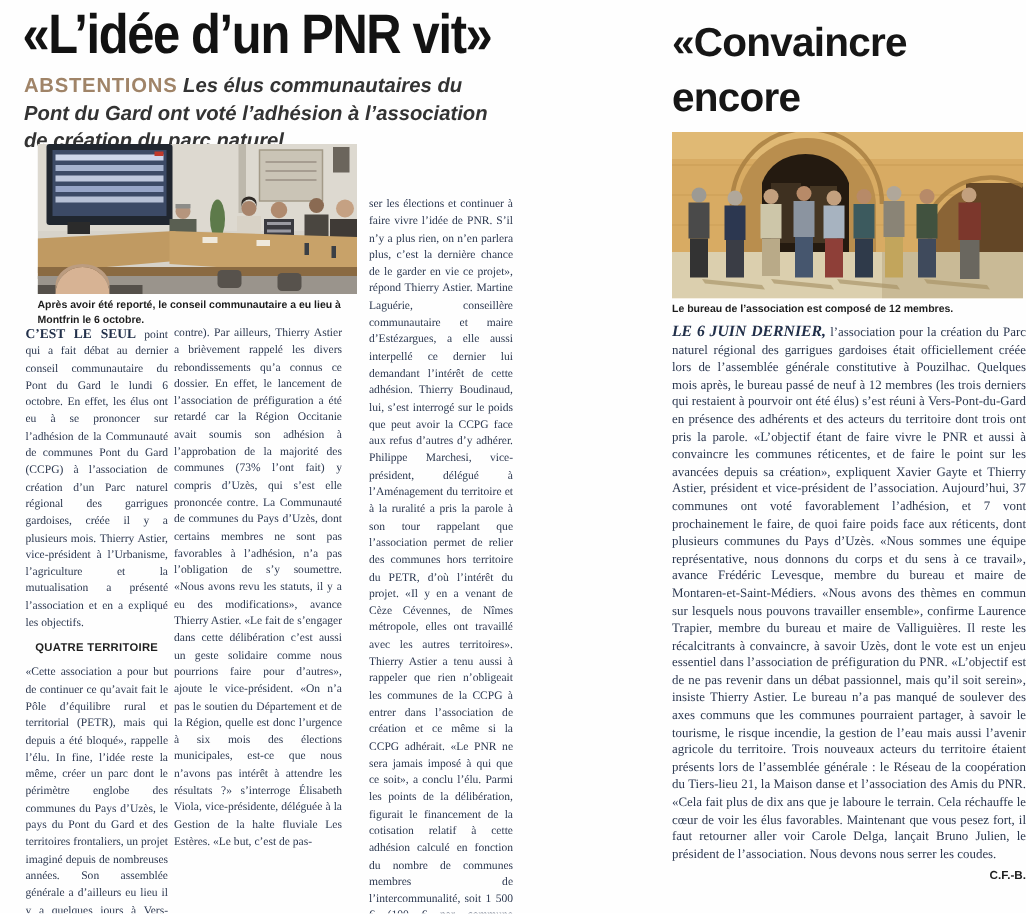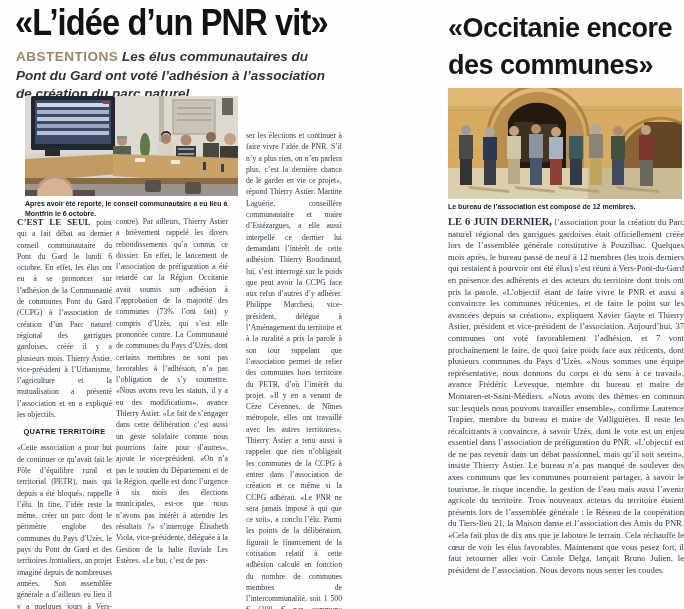--- a/index.html
+++ b/index.html
@@ -60,21 +60,21 @@
 
   .title-r{
     position:absolute;left:0;top:10px;margin:0;
     font-family:"Liberation Sans",sans-serif;font-weight:700;color:#161616;
     font-size:27px;line-height:37px;letter-spacing:-.5px;
   }
   .body-r{
     position:absolute;left:0;top:216px;width:236px;height:380px;overflow:hidden;
   }
   .body-r .body-p{font-size:8.6px;line-height:11.6px;}
-  .body-r .lead-in{font-size:10.5px;}
+  .body-r .lead-in{font-size:10.5px;font-style:italic;}
   .signature{
     margin:4px 0 0 0;text-align:right;
     font-family:"Liberation Sans",sans-serif;font-weight:700;
     font-size:7.8px;color:#1e1e1e;
   }
 </style>
 </head>
 <body>
 
 <div class="page">
@@ -151,21 +151,21 @@
       <p class="body-p">contre). Par ailleurs, Thierry Astier a brièvement rappelé les divers rebondissements qu’a connus ce dossier. En effet, le lancement de l’association de préfiguration a été retardé car la Région Occitanie avait soumis son adhésion à l’approbation de la majorité des communes (73% l’ont fait) y compris d’Uzès, qui s’est elle prononcée contre. La Communauté de communes du Pays d’Uzès, dont certains membres ne sont pas favorables à l’adhésion, n’a pas l’obligation de s’y soumettre. «Nous avons revu les statuts, il y a eu des modifications», avance Thierry Astier. «Le fait de s’engager dans cette délibération c’est aussi un geste solidaire comme nous pourrions faire pour d’autres», ajoute le vice-président. «On n’a pas le soutien du Département et de la Région, quelle est donc l’urgence à six mois des élections municipales, est-ce que nous n’avons pas intérêt à attendre les résultats ?» s’interroge Élisabeth Viola, vice-présidente, déléguée à la Gestion de la halte fluviale Les Estères. «Le but, c’est de pas-</p>
     </div>
 
     <div class="col col3">
       <p class="body-p">ser les élections et continuer à faire vivre l’idée de PNR. S’il n’y a plus rien, on n’en parlera plus, c’est la dernière chance de le garder en vie ce projet», répond Thierry Astier. Martine Laguérie, conseillère communautaire et maire d’Estézargues, a elle aussi interpellé ce dernier lui demandant l’intérêt de cette adhésion. Thierry Boudinaud, lui, s’est interrogé sur le poids que peut avoir la CCPG face aux refus d’autres d’y adhérer. Philippe Marchesi, vice-président, délégué à l’Aménagement du territoire et à la ruralité a pris la parole à son tour rappelant que l’association permet de relier des communes hors territoire du PETR, d’où l’intérêt du projet. «Il y en a venant de Cèze Cévennes, de Nîmes métropole, elles ont travaillé avec les autres territoires». Thierry Astier a tenu aussi à rappeler que rien n’obligeait les communes de la CCPG à entrer dans l’association de création et ce même si la CCPG adhérait. «Le PNR ne sera jamais imposé à qui que ce soit», a conclu l’élu. Parmi les points de la délibération, figurait le financement de la cotisation relatif à cette adhésion calculé en fonction du nombre de communes membres de l’intercommunalité, soit 1 500 € (100 € par commune favorable). Remoulins, Domazan et Estézargues se sont abstenues.</p>
       <p class="byline">CHARLOTTE FRASSON-BOTTON</p>
     </div>
   </article>
 
   <article class="article article-right">
-    <h1 class="title-r"><span>«Occitanie encore</span><br><span>des communes»</span></h1>
+    <h1 class="title-r"><span>«Convaincre encore</span><br><span>des communes»</span></h1>
 
     <figure class="photo-r">
       <svg viewBox="0 0 234 111" preserveAspectRatio="none">
         <rect width="234" height="111" fill="#d8ab63"></rect>
         <rect x="0" y="0" width="234" height="18" fill="#e0b974"></rect>
         <line x1="0" y1="22" x2="234" y2="22" stroke="#c69a52" stroke-width="1" opacity="0.6"></line>
         <line x1="0" y1="42" x2="234" y2="42" stroke="#c69a52" stroke-width="1" opacity="0.5"></line>
         <line x1="0" y1="62" x2="234" y2="62" stroke="#c69a52" stroke-width="1" opacity="0.4"></line>
 
         <path d="M44,80 L44,50 A46,46 0 0 1 136,50 L136,80 Z" fill="#b98e4e"></path>
@@ -216,16 +216,17 @@
           <circle cx="198" cy="42" r="5" fill="#c3a07e"></circle>
             <rect x="191" y="47" width="15" height="25" fill="#7c372c"></rect>
             <rect x="192" y="72" width="13" height="26" fill="#6a675f"></rect>
         </g>
       </svg>
     </figure>
     <figcaption class="cap cap-r">Le bureau de l’association est composé de 12 membres.</figcaption>
 
     <div class="body-r">
       <p class="body-p"><strong class="lead-in">LE 6 JUIN DERNIER,</strong><span> l’association pour la création du Parc naturel régional des garrigues gardoises était officiellement créée lors de l’assemblée générale constitutive à Pouzilhac. Quelques mois après, le bureau passé de neuf à 12 membres (les trois derniers qui restaient à pourvoir ont été élus) s’est réuni à Vers-Pont-du-Gard en présence des adhérents et des acteurs du territoire dont trois ont pris la parole. «L’objectif étant de faire vivre le PNR et aussi à convaincre les communes réticentes, et de faire le point sur les avancées depuis sa création», expliquent Xavier Gayte et Thierry Astier, président et vice-président de l’association. Aujourd’hui, 37 communes ont voté favorablement l’adhésion, et 7 vont prochainement le faire, de quoi faire poids face aux réticents, dont plusieurs communes du Pays d’Uzès. «Nous sommes une équipe représentative, nous donnons du corps et du sens à ce travail», avance Frédéric Levesque, membre du bureau et maire de Montaren-et-Saint-Médiers. «Nous avons des thèmes en commun sur lesquels nous pouvons travailler ensemble», confirme Laurence Trapier, membre du bureau et maire de Valliguières. Il reste les récalcitrants à convaincre, à savoir Uzès, dont le vote est un enjeu essentiel dans l’association de préfiguration du PNR. «L’objectif est de ne pas revenir dans un débat passionnel, mais qu’il soit serein», insiste Thierry Astier. Le bureau n’a pas manqué de soulever des axes communs que les communes pourraient partager, à savoir le tourisme, le risque incendie, la gestion de l’eau mais aussi l’avenir agricole du territoire. Trois nouveaux acteurs du territoire étaient présents lors de l’assemblée générale : le Réseau de la coopération du Tiers-lieu 21, la Maison danse et l’association des Amis du PNR. «Cela fait plus de dix ans que je laboure le terrain. Cela réchauffe le cœur de voir les élus favorables. Maintenant que vous pesez fort, il faut retourner aller voir Carole Delga, lançait Bruno Julien, le président de l’association. Nous devons nous serrer les coudes.</span></p>
+      <p class="signature">C.F.-B.</p>
     </div>
   </article>
 
 </div>
 
 </body></html>

